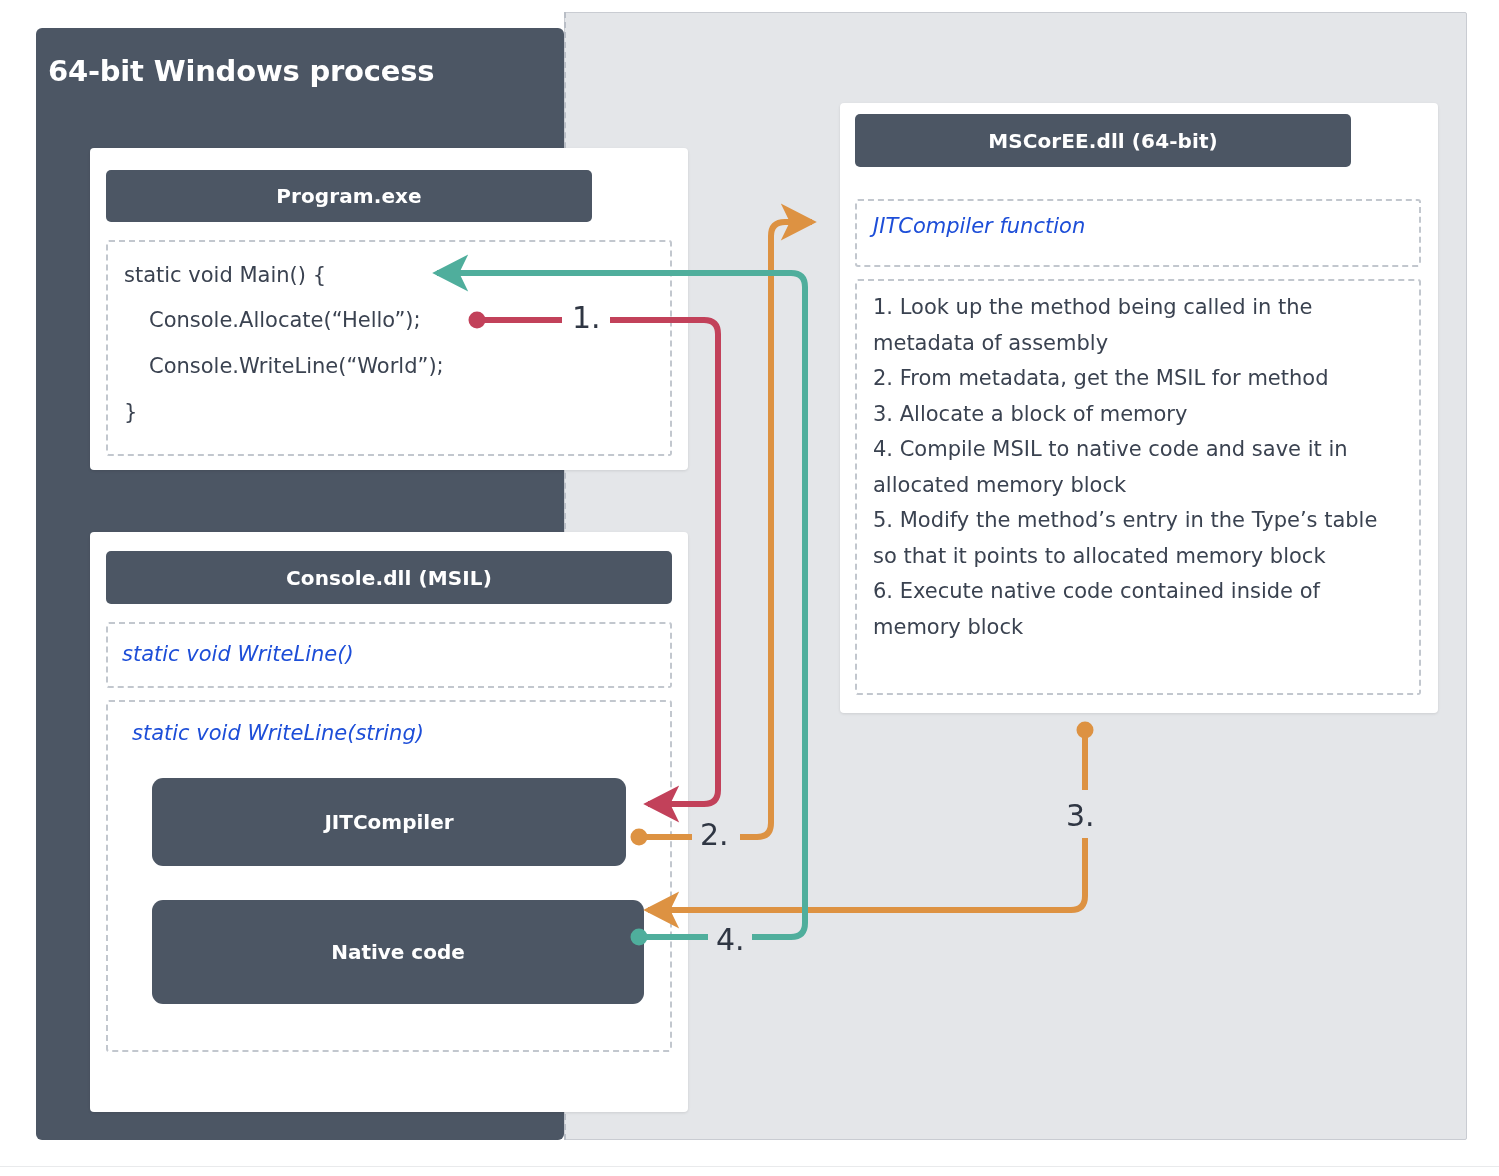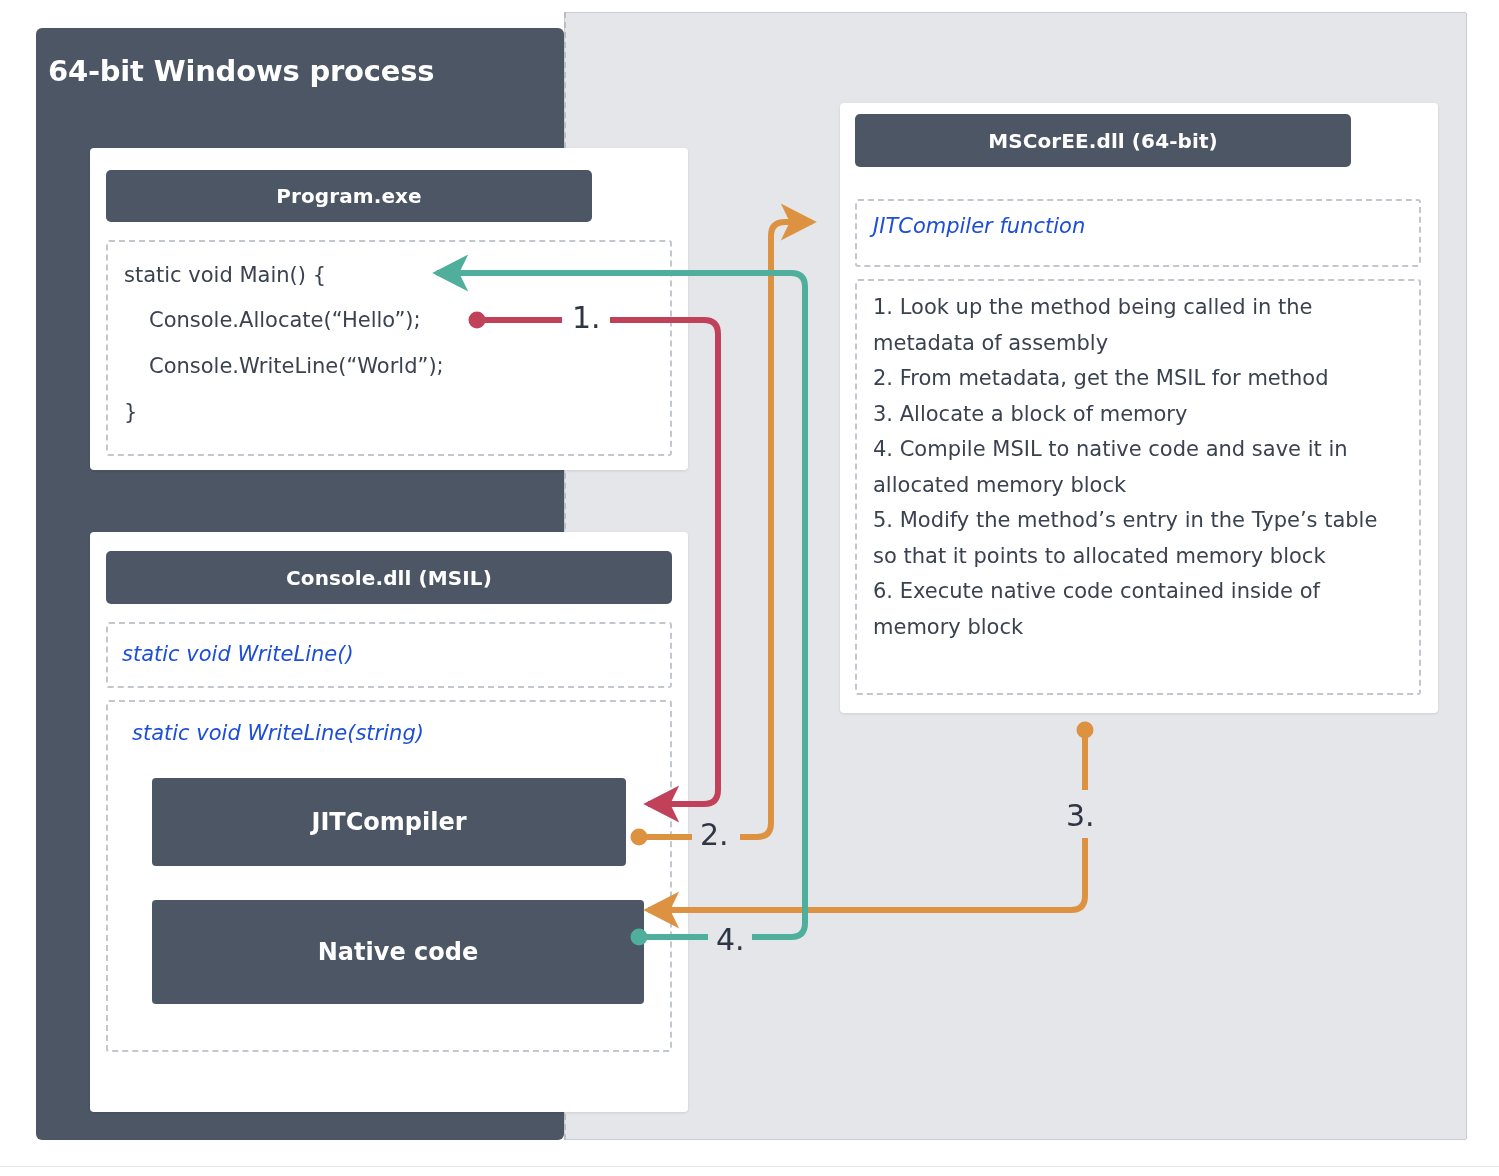--- a/index.html
+++ b/index.html
@@ -123,23 +123,23 @@
     color: #3a4250;
     font-size: 21px;
     line-height: 35.5px;
   }
   .steps div { white-space: normal; }
 
   
   .innerbox {
     position: absolute;
     background: #4c5664;
-    border-radius: 4px;
+    border-radius: 11px;
     color: #ffffff;
-    font-size: 24px;
+    font-size: 20px;
     font-weight: bold;
     display: flex;
     align-items: center;
     justify-content: center;
   }
   #box-jit    { left: 152px; top: 778px; width: 474px; height: 88px; }
   #box-native { left: 152px; top: 900px; width: 492px; height: 104px; }
 
   
   #wires {

